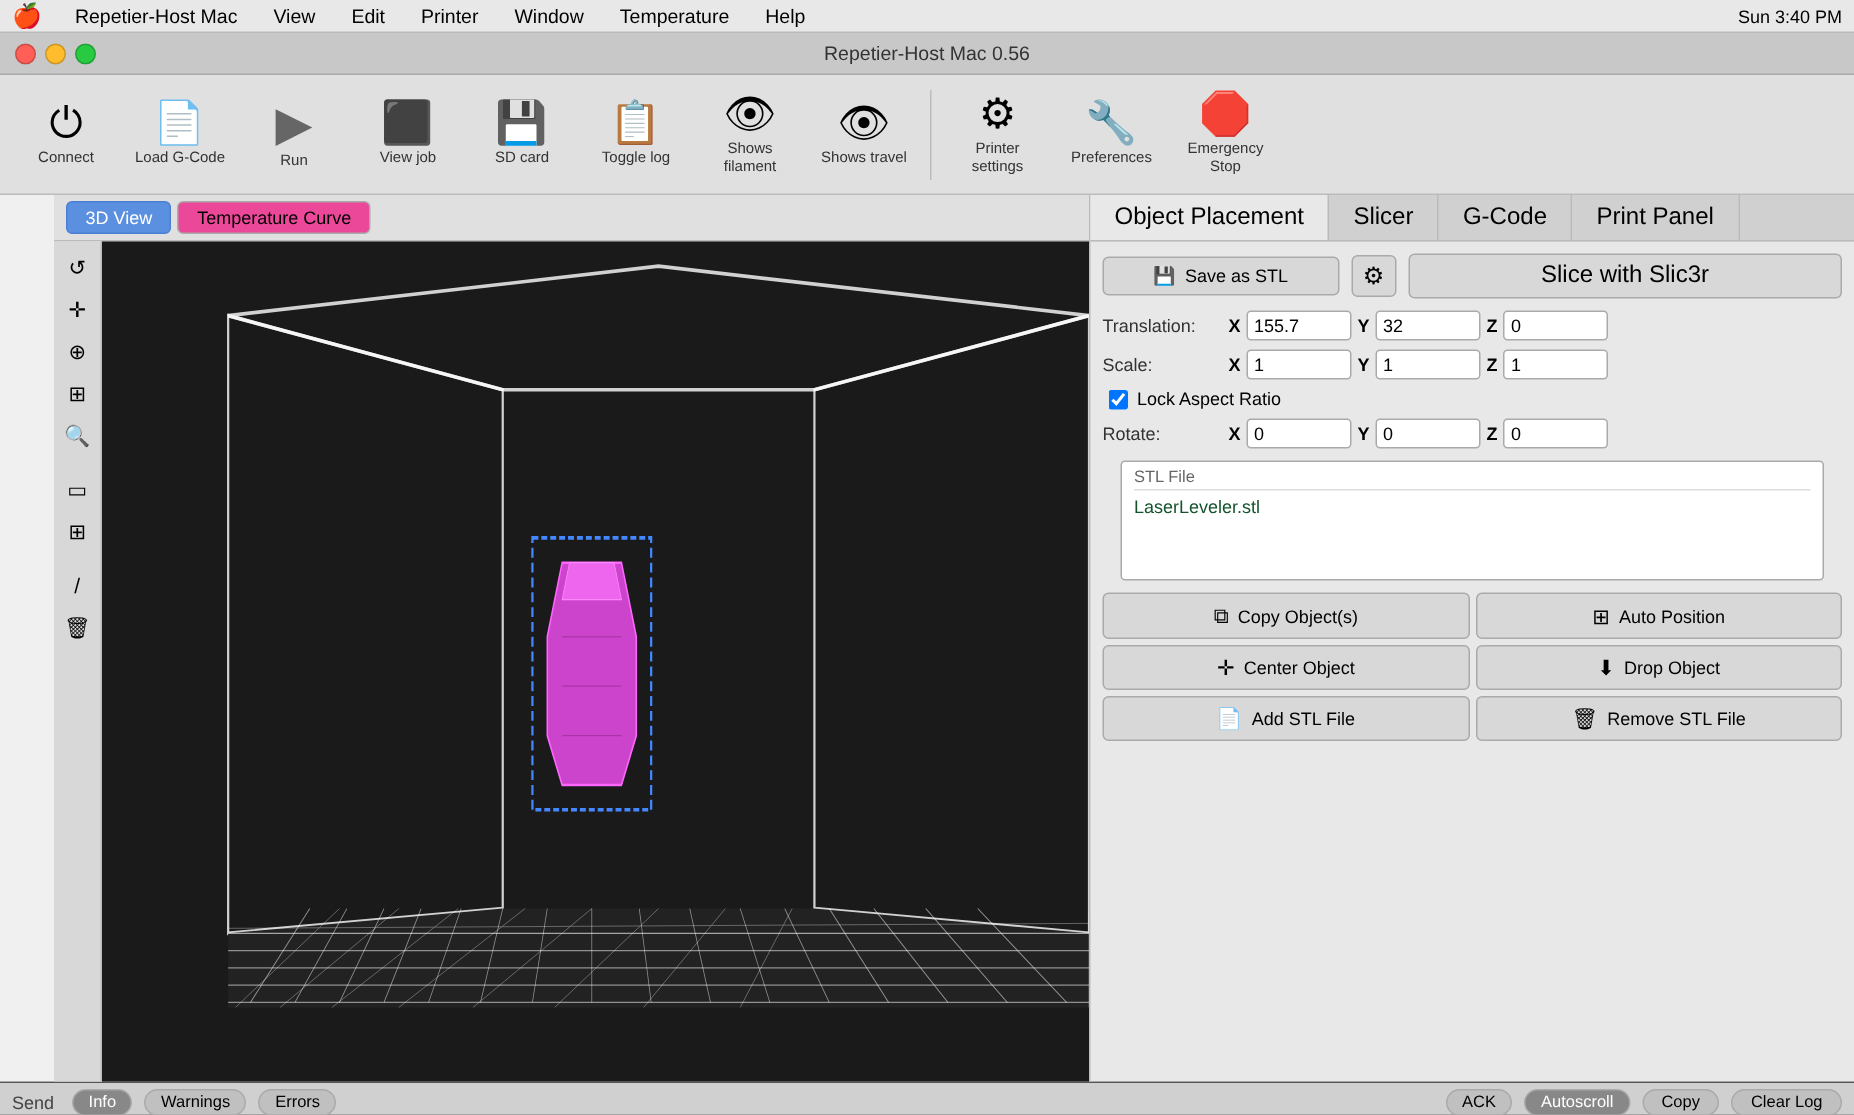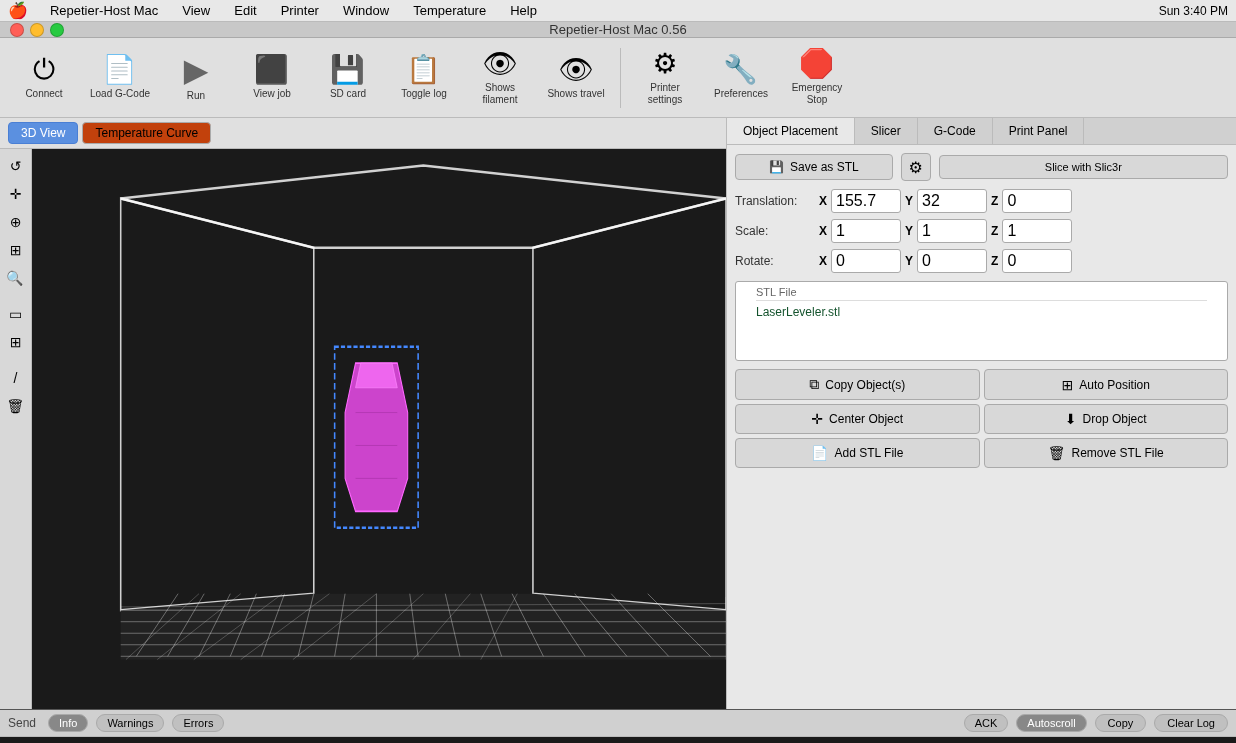--- a/index.html
+++ b/index.html
@@ -5,73 +5,73 @@
     * { box-sizing: border-box; margin: 0; padding: 0; }
     body { font-family: -apple-system, 'Helvetica Neue', Arial, sans-serif; font-size: 12px; background: #ddd; overflow: hidden; width: 1236px; height: 743px; }
 
     
     .menubar { background: #e8e8e8; border-bottom: 1px solid #bbb; height: 22px; display: flex; align-items: center; padding: 0 8px; gap: 12px; font-size: 13px; }
     .menubar-apple { font-size: 16px; margin-right: 4px; }
     .menubar-item { padding: 0 6px; cursor: pointer; }
     .menubar-right { margin-left: auto; display: flex; align-items: center; gap: 12px; font-size: 12px; }
 
     
-    .titlebar { background: #c8c8c8; height: 16px; display: flex; align-items: center; justify-content: center; border-bottom: 1px solid #aaa; position: relative; }
+    .titlebar { background: #c8c8c8; height: 28px; display: flex; align-items: center; justify-content: center; border-bottom: 1px solid #aaa; position: relative; }
     .titlebar-buttons { position: absolute; left: 10px; display: flex; gap: 6px; }
     .tb-btn { width: 14px; height: 14px; border-radius: 50%; border: 1px solid rgba(0,0,0,0.2); cursor: pointer; }
     .tb-close { background: #ff5f57; }
     .tb-min { background: #ffbd2e; }
     .tb-max { background: #28ca41; }
     .titlebar-title { font-size: 13px; font-weight: 500; color: #333; }
 
     
     .toolbar { background: #e0e0e0; border-bottom: 1px solid #bbb; height: 80px; display: flex; align-items: center; padding: 0 8px; gap: 4px; }
     .tool-btn { display: flex; flex-direction: column; align-items: center; justify-content: center; width: 72px; height: 72px; cursor: pointer; border-radius: 6px; padding: 4px; gap: 4px; }
     .tool-icon { font-size: 28px; line-height: 1; }
     .tool-label { font-size: 10px; color: #333; text-align: center; line-height: 1.2; }
     .tool-separator { width: 1px; height: 60px; background: #bbb; margin: 0 4px; }
 
     
     .main-content { display: flex; height: calc(743px - 22px - 28px - 80px - 22px); }
 
     
-    .left-panel { flex: 1; display: flex; flex-direction: column; background: #f0f0f0; }
+    .left-panel { flex: 1; display: flex; flex-direction: column; background: #f0f0f0; padding-left: 36px; }
     .view-tabs { display: flex; padding: 4px 8px; gap: 4px; background: #e0e0e0; border-bottom: 1px solid #bbb; }
-    .view-tab { padding: 3px 12px; border-radius: 4px; cursor: pointer; font-size: 12px; background: #c2410c; border: 1px solid #aaa; }
+    .view-tab { padding: 3px 12px; border-radius: 4px; cursor: pointer; font-size: 12px; background: #ec4899; border: 1px solid #aaa; }
     .view-tab.active { background: #5b90e0; color: white; border-color: #4a7fd4; }
 
     .viewport-area { display: flex; flex: 1; }
     .viewport-tools { width: 32px; background: #d8d8d8; border-right: 1px solid #bbb; display: flex; flex-direction: column; align-items: center; padding: 4px 0; gap: 2px; }
     .vt-btn { width: 26px; height: 26px; display: flex; align-items: center; justify-content: center; cursor: pointer; border-radius: 3px; font-size: 14px; }
 
     .canvas-3d { flex: 1; background: #1a1a1a; position: relative; overflow: hidden; }
     .grid-svg { position: absolute; top: 0; left: 0; width: 100%; height: 100%; }
 
     
     .right-panel { width: 510px; background: #e8e8e8; border-left: 1px solid #bbb; display: flex; flex-direction: column; }
     .panel-tabs { display: flex; background: #d0d0d0; border-bottom: 1px solid #bbb; }
-    .panel-tab { padding: 6px 16px; cursor: pointer; font-size: 12px; border-right: 1px solid #bbb; }
+    .panel-tab { padding: 6px 16px; cursor: pointer; font-size: 16px; border-right: 1px solid #bbb; }
     .panel-tab.active { background: #e8e8e8; font-weight: 500; }
 
     .panel-content { padding: 8px; flex: 1; overflow-y: auto; }
 
     
     .placement-top { display: flex; gap: 8px; margin-bottom: 8px; align-items: center; }
     .save-stl-btn { display: flex; align-items: center; gap: 6px; padding: 5px 12px; background: #d8d8d8; border: 1px solid #aaa; border-radius: 4px; cursor: pointer; font-size: 12px; flex: 1; justify-content: center; }
     .settings-btn { width: 30px; height: 28px; display: flex; align-items: center; justify-content: center; background: #d8d8d8; border: 1px solid #aaa; border-radius: 4px; cursor: pointer; font-size: 16px; }
-    .slice-btn { flex: 2; padding: 5px 12px; background: #d8d8d8; border: 1px solid #aaa; border-radius: 4px; cursor: pointer; font-size: 11px; display: flex; align-items: center; justify-content: center; }
+    .slice-btn { flex: 2; padding: 5px 12px; background: #d8d8d8; border: 1px solid #aaa; border-radius: 4px; cursor: pointer; font-size: 16px; display: flex; align-items: center; justify-content: center; }
 
     .field-row { display: flex; align-items: center; margin-bottom: 6px; gap: 4px; }
     .field-label { width: 80px; font-size: 12px; color: #333; }
     .field-group { display: flex; align-items: center; gap: 4px; flex: 1; }
     .axis-label { font-size: 12px; font-weight: bold; }
-    .axis-input { width: 70px; padding: 2px 4px; border: 1px solid #aaa; border-radius: 3px; font-size: 16px; background: white; }
+    .axis-input { width: 70px; padding: 2px 4px; border: 1px solid #aaa; border-radius: 3px; font-size: 12px; background: white; }
     .checkbox-row { display: flex; align-items: center; gap: 6px; margin-bottom: 6px; padding-left: 4px; }
 
-    .stl-section { border: 1px solid #aaa; border-radius: 3px; background: white; margin: 8px 0; padding: 4px 20px; min-height: 80px; }
+    .stl-section { border: 1px solid #aaa; border-radius: 3px; background: white; margin: 8px 12px; padding: 4px 8px; min-height: 80px; }
     .stl-header { font-size: 11px; color: #666; border-bottom: 1px solid #ddd; padding-bottom: 2px; margin-bottom: 4px; }
     .stl-file { font-size: 12px; color: #14532d; }
 
     .action-grid { display: grid; grid-template-columns: 1fr 1fr; gap: 4px; margin-top: 8px; }
     .action-btn { display: flex; align-items: center; gap: 6px; padding: 6px 8px; background: #d8d8d8; border: 1px solid #aaa; border-radius: 4px; cursor: pointer; font-size: 12px; justify-content: center; }
     .action-icon { font-size: 14px; }
 
     
     .log-area { height: 220px; background: #1a1a1a; border-top: 1px solid #555; display: flex; flex-direction: column; }
     .log-toolbar { display: flex; align-items: center; padding: 4px 8px; gap: 8px; background: #d0d0d0; border-bottom: 1px solid #bbb; }
@@ -296,20 +296,24 @@
         <div class="field-group">
           <span class="axis-label">X</span>
           <input class="axis-input" type="text" value="1" style="">
           <span class="axis-label">Y</span>
           <input class="axis-input" type="text" value="1" style="">
           <span class="axis-label">Z</span>
           <input class="axis-input" type="text" value="1" style="">
         </div>
       </div>
 
+      <div class="checkbox-row">
+        <input type="checkbox" checked="" style="">
+        <span>Lock Aspect Ratio</span>
+      </div>
 
       <div class="field-row">
         <span class="field-label">Rotate:</span>
         <div class="field-group">
           <span class="axis-label">X</span>
           <input class="axis-input" type="text" value="0" style="">
           <span class="axis-label">Y</span>
           <input class="axis-input" type="text" value="0" style="">
           <span class="axis-label">Z</span>
           <input class="axis-input" type="text" value="0" style="">

